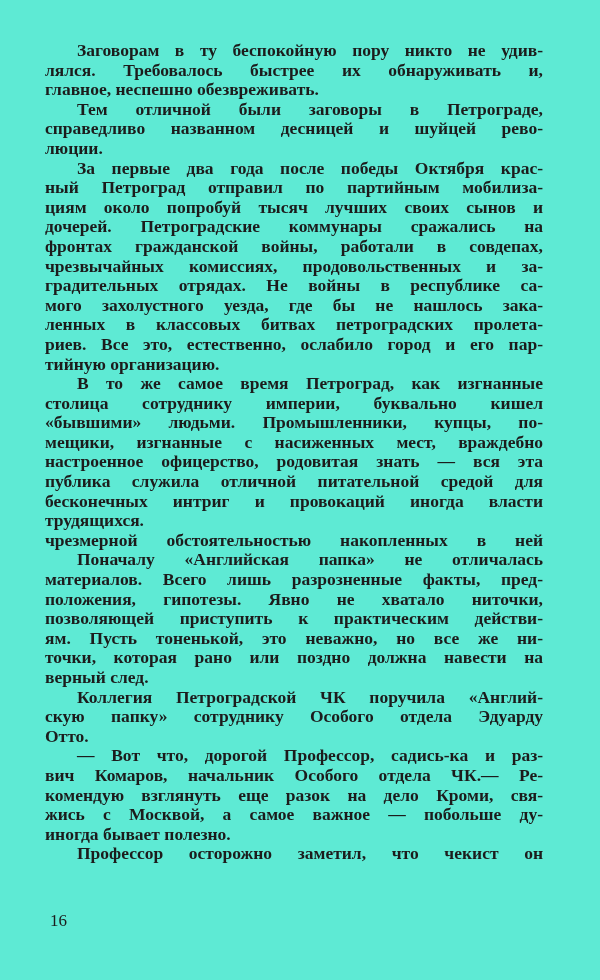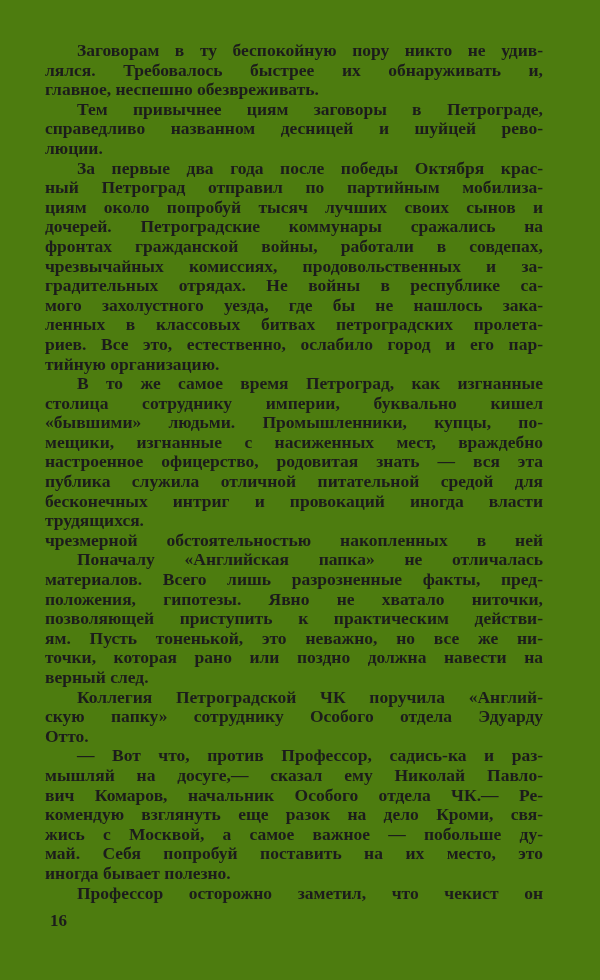--- a/index.html
+++ b/index.html
@@ -12,21 +12,21 @@
     background: #fcfcfa;
     overflow: hidden;
     position: relative;
     font-family: "Liberation Serif", "DejaVu Serif", serif;
   }
   .page {
     position: absolute;
     left: 0; top: 0;
     width: 600px;
     height: 980px;
-    background: #4d7c0f;
+    background: #5eead4;
   }
   .text-block {
     position: absolute;
     left: 45px;
     top: 41px;
     width: 498px;
     color: #1c1c1c;
     font-size: 17.5px;
     font-weight: 700;
     line-height: 19.6px;
@@ -45,36 +45,36 @@
   }
   .line.final {
     text-align-last: left;
   }
   .page-number {
     position: absolute;
     left: 50px;
     top: 911px;
     color: #1c1c1c;
     font-size: 17px;
-    font-weight: 700;
+    font-weight: 400;
     line-height: 20px;
   }
 </style>
 </head>
 <body>
 
 <div class="page">
   <div class="text-block" id="text-block">
       <div class="paragraph">
         <div class="line indent">Заговорам в ту беспокойную пору никто не удив-</div>
         <div class="line">лялся. Требовалось быстрее их обнаруживать и,</div>
         <div class="line final">главное, неспешно обезвреживать.</div>
       </div>
       <div class="paragraph">
-        <div class="line indent">Тем привычнее циям заговоры в Петрограде,</div>
+        <div class="line indent">Тем отличной были заговоры в Петрограде,</div>
         <div class="line">справедливо названном десницей и шуйцей рево-</div>
         <div class="line final">люции.</div>
       </div>
       <div class="paragraph">
         <div class="line indent">За первые два года после победы Октября крас-</div>
         <div class="line">ный Петроград отправил по партийным мобилиза-</div>
         <div class="line">циям около попробуй тысяч лучших своих сынов и</div>
         <div class="line">дочерей. Петроградские коммунары сражались на</div>
         <div class="line">фронтах гражданской войны, работали в совдепах,</div>
         <div class="line">чрезвычайных комиссиях, продовольственных и за-</div>
@@ -103,26 +103,24 @@
         <div class="line">ям. Пусть тоненькой, это неважно, но все же ни-</div>
         <div class="line">точки, которая рано или поздно должна навести на</div>
         <div class="line final">верный след.</div>
       </div>
       <div class="paragraph">
         <div class="line indent">Коллегия Петроградской ЧК поручила «Англий-</div>
         <div class="line">скую папку» сотруднику Особого отдела Эдуарду</div>
         <div class="line final">Отто.</div>
       </div>
       <div class="paragraph">
-        <div class="line indent">— Вот что, против Профессор, садись-ка и раз-</div>
-        <div class="line">мышляй на досуге,— сказал ему Николай Павло-</div>
+        <div class="line indent">— Вот что, дорогой Профессор, садись-ка и раз-</div>
         <div class="line">вич Комаров, начальник Особого отдела ЧК.— Ре-</div>
         <div class="line">комендую взглянуть еще разок на дело Кроми, свя-</div>
         <div class="line">жись с Москвой, а самое важное — побольше ду-</div>
-        <div class="line">май. Себя попробуй поставить на их место, это</div>
         <div class="line final">иногда бывает полезно.</div>
       </div>
       <div class="paragraph">
         <div class="line indent">Профессор осторожно заметил, что чекист он</div>
       </div>
     </div>
   <div class="page-number">16</div>
 </div>
 
 </body></html>

